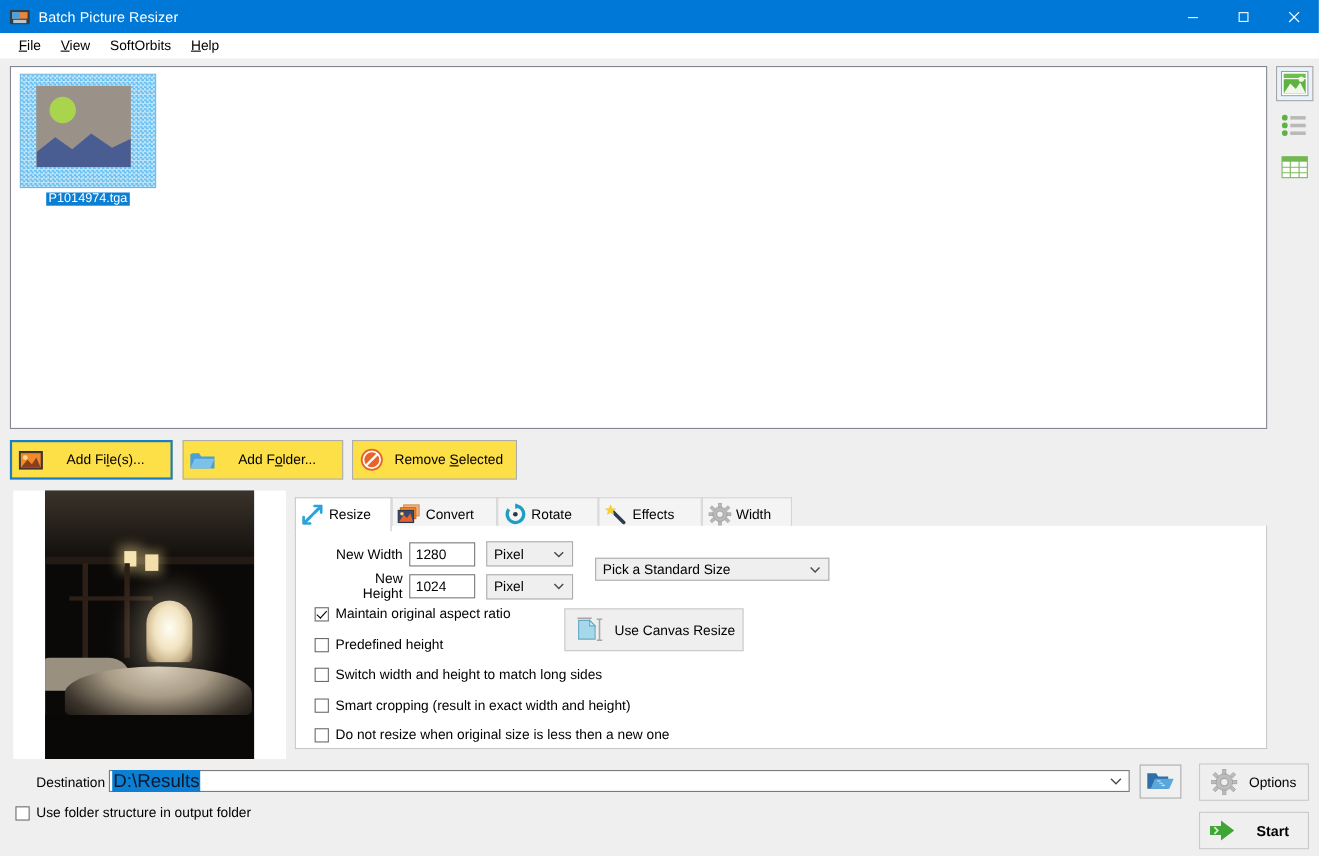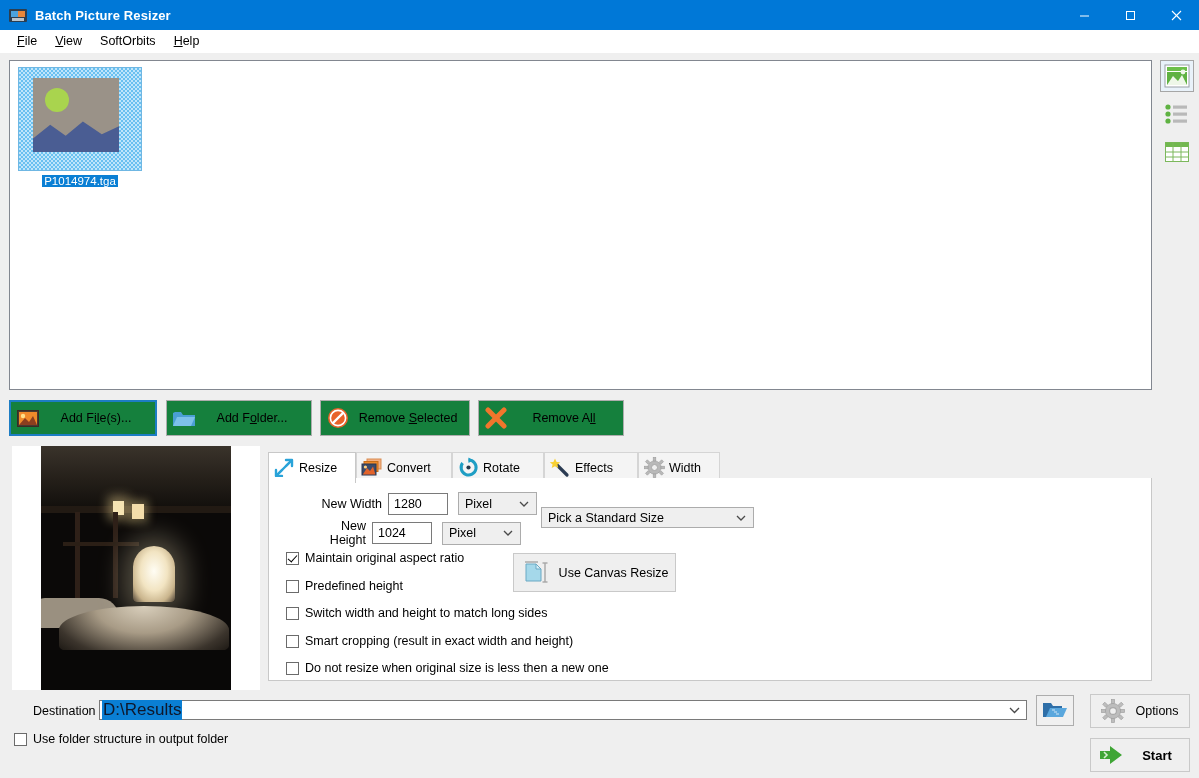--- a/index.html
+++ b/index.html
@@ -8,21 +8,20 @@
     font-family:"Liberation Sans", sans-serif;
     font-size:12px;color:#000;background:#efefef;
     -webkit-font-smoothing:antialiased;
   }
   .app{position:relative;width:1199px;height:778px;background:#efefef;}
 
   
   .titlebar{
     height:30px;background:#0078d7;display:flex;align-items:center;
     position:relative;
-    font-weight:bold;
   }
   .title-icon{width:18px;height:16px;margin-left:9px;margin-right:8px;position:relative;}
   .title-icon .ti-body{position:absolute;left:0;top:2px;width:18px;height:13px;background:#2c3e50;border-radius:1px;}
   .title-icon .ti-img{position:absolute;left:2px;top:4px;width:14px;height:6px;background:#e8863a;}
   .title-icon .ti-img2{position:absolute;left:2px;top:4px;width:7px;height:6px;background:#4aa3df;}
   .title-icon .ti-base{position:absolute;left:3px;top:11px;width:12px;height:3px;background:#b9c4cc;}
   .title-text{color:#fff;font-size:13px;letter-spacing:.1px;}
   .wincontrols{position:absolute;right:0;top:0;height:30px;display:flex;}
   .wb{width:46px;height:30px;display:flex;align-items:center;justify-content:center;color:#fff;}
   .wb svg{display:block;}
@@ -56,21 +55,21 @@
 
   
   .viewbar{position:absolute;left:1160px;top:60px;width:34px;}
   .vb{width:34px;height:32px;margin-bottom:6px;position:relative;display:flex;align-items:center;justify-content:center;}
   .vb.sel{border:1px solid #a6a6a6;background:#e9f2fa;box-sizing:border-box;}
   .vb svg{display:block;}
 
   
   .btnrow{position:absolute;left:0;top:400px;width:1199px;height:38px;}
   .abtn{
-    position:absolute;height:36px;background:#15803d;border:1px solid #adadad;
+    position:absolute;height:36px;background:#fde047;border:1px solid #adadad;
     display:flex;align-items:center;box-sizing:border-box;
   }
   .abtn.focus{border:2px solid #1d7dc4;}
   .abtn .ico{width:34px;display:flex;align-items:center;justify-content:center;flex:none;}
   .abtn .lbl{flex:1;text-align:center;font-size:12.5px;padding-right:8px;}
   .abtn u{text-decoration:underline;}
   #btn-addfiles{left:9px;width:148px;}
   #btn-addfolder{left:166px;width:146px;}
   #btn-removesel{left:320px;width:150px;}
   #btn-removeall{left:478px;width:146px;}
@@ -282,29 +281,20 @@
       <span class="ico">
         <svg width="22" height="22" viewBox="0 0 22 22">
           <circle cx="11" cy="11" r="10" fill="#e8622a"></circle>
           <circle cx="11" cy="11" r="7.6" fill="none" stroke="#fff" stroke-width="1.6"></circle>
           <line x1="5.6" y1="16.4" x2="16.4" y2="5.6" stroke="#fff" stroke-width="2.2"></line>
         </svg>
       </span>
       <span class="lbl">Remove <u>S</u>elected</span>
     </div>
 
-    <div class="abtn" id="btn-removeall">
-      <span class="ico">
-        <svg width="22" height="22" viewBox="0 0 22 22">
-          <line x1="3" y1="3" x2="19" y2="19" stroke="#f0762c" stroke-width="5" stroke-linecap="round"></line>
-          <line x1="19" y1="3" x2="3" y2="19" stroke="#f0762c" stroke-width="5" stroke-linecap="round"></line>
-        </svg>
-      </span>
-      <span class="lbl">Remove A<u>ll</u></span>
-    </div>
 
   </div>
 
   <div class="preview">
     <div class="preview-inner">
       <div class="pv-ceiling"></div>
       <div class="pv-beam"></div>
       <div class="pv-lamp1"></div>
       <div class="pv-lamp2"></div>
       <div class="pv-post1"></div>
@@ -381,21 +371,21 @@
         </svg>
       </span>
       <span>Width</span>
     </div>
   </div>
 
   <div class="tabpanel"></div>
   <div class="tabpanel-mask"></div>
 
   <div class="frow" style="left:302px;top:492px;">
-    <span class="flabel" style="width:64px;margin-left:16px;">New Width</span>
+    <span class="flabel" style="width:64px;">New Width</span>
     <input class="tinput" style="width: 60px; margin-left: 6px;" value="1280">
     <div class="combo" style="width:79px;margin-left:10px;">
       <span>Pixel</span>
       <span class="chev">
         <svg width="10" height="7" viewBox="0 0 10 7">
             <polyline points="1,1 5,5 9,1" fill="none" stroke="#4a4a4a" stroke-width="1.3"></polyline>
           </svg>
       </span>
     </div>
   </div>

